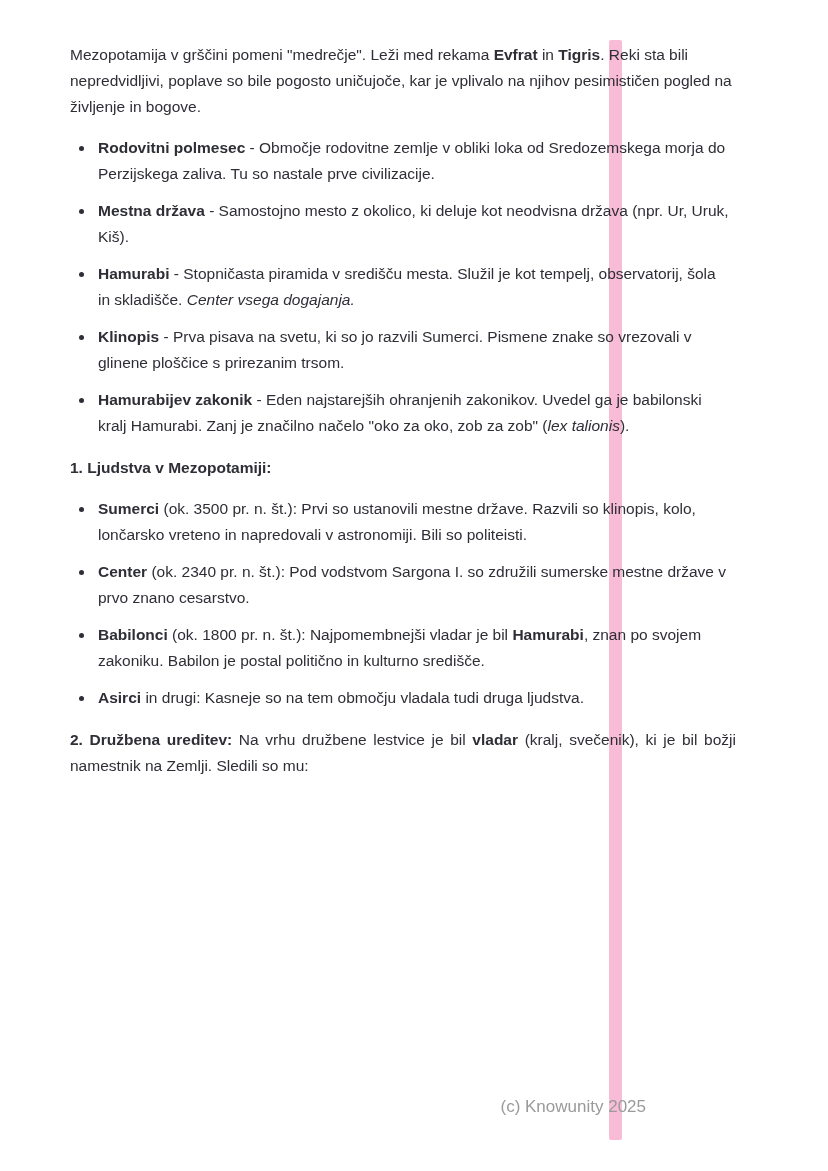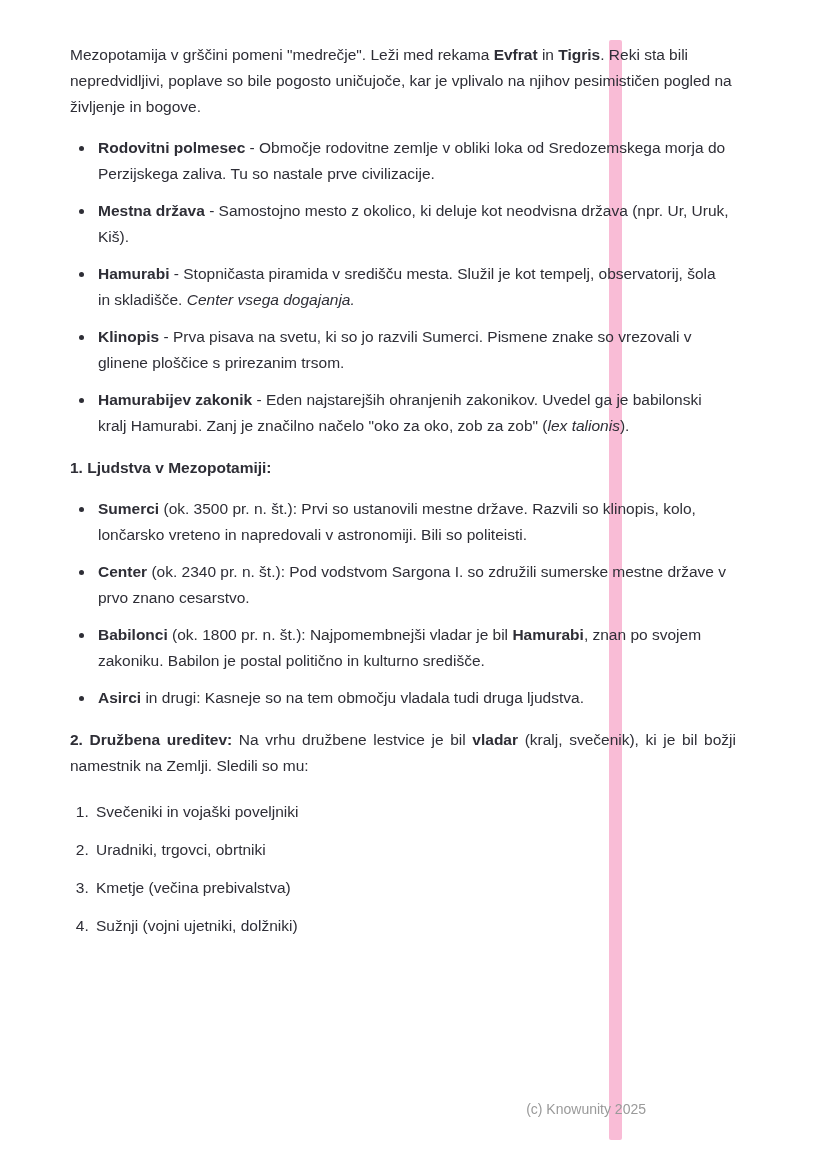--- a/index.html
+++ b/index.html
@@ -67,21 +67,21 @@
   .content ol li {
     margin-bottom: 12px;
     padding-left: 3px;
   }
   .content strong { font-weight: 700; }
   .content em { font-style: italic; text-align: right; }
   .footer {
     position: absolute;
     right: 42px;
     bottom: 54px;
-    font-size: 14px;
+    font-size: 17px;
     color: var(--footer-text, #9a9a9a);
     z-index: 3;
   }
 </style>
 </head>
 <body>
 
 <div class="page">
   <div class="edge-stripe"></div>
   <main class="content">
@@ -94,21 +94,15 @@
         <li><strong>Hamurabijev zakonik</strong><span> - Eden najstarejših ohranjenih zakonikov. Uvedel ga je babilonski kralj Hamurabi. Zanj je značilno načelo "oko za oko, zob za zob" (</span><em>lex talionis</em><span>).</span></li>
       </ul>
       <p><strong>1. Ljudstva v Mezopotamiji:</strong></p>
       <ul>
         <li><strong>Sumerci</strong><span> (ok. 3500 pr. n. št.): Prvi so ustanovili mestne države. Razvili so klinopis, kolo, lončarsko vreteno in napredovali v astronomiji. Bili so politeisti.</span></li>
         <li><strong>Center</strong><span> (ok. 2340 pr. n. št.): Pod vodstvom Sargona I. so združili sumerske mestne države v prvo znano cesarstvo.</span></li>
         <li><strong>Babilonci</strong><span> (ok. 1800 pr. n. št.): Najpomembnejši vladar je bil </span><strong>Hamurabi</strong><span>, znan po svojem zakoniku. Babilon je postal politično in kulturno središče.</span></li>
         <li><strong>Asirci</strong><span> in drugi: Kasneje so na tem območju vladala tudi druga ljudstva.</span></li>
       </ul>
       <p class="justify"><strong>2. Družbena ureditev:</strong><span> Na vrhu družbene lestvice je bil </span><strong>vladar</strong><span> (kralj, svečenik), ki je bil božji namestnik na Zemlji. Sledili so mu:</span></p>
-      <ol>
-        <li>Svečeniki in vojaški poveljniki</li>
-        <li>Uradniki, trgovci, obrtniki</li>
-        <li>Kmetje (večina prebivalstva)</li>
-        <li>Sužnji (vojni ujetniki, dolžniki)</li>
-      </ol>
     </main>
   <div class="footer">(c) Knowunity 2025</div>
 </div>
 
 </body></html>

